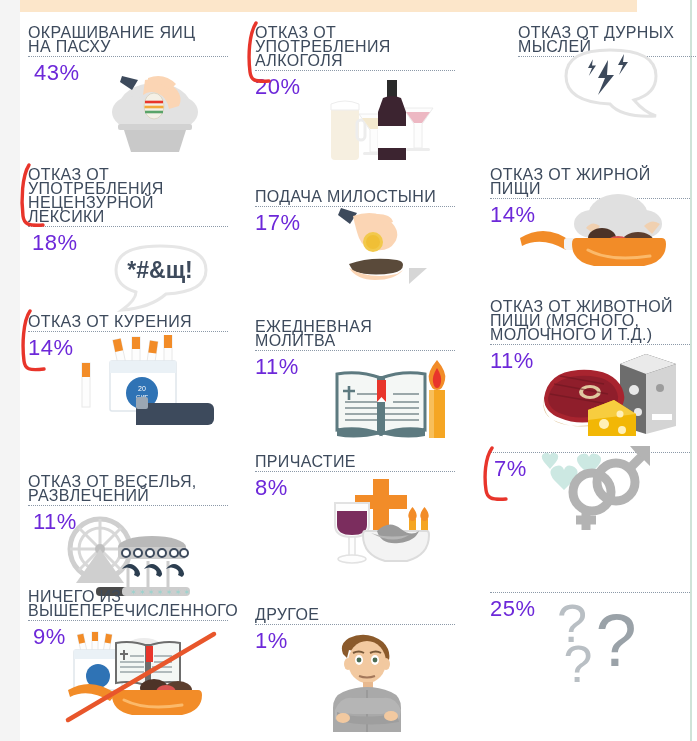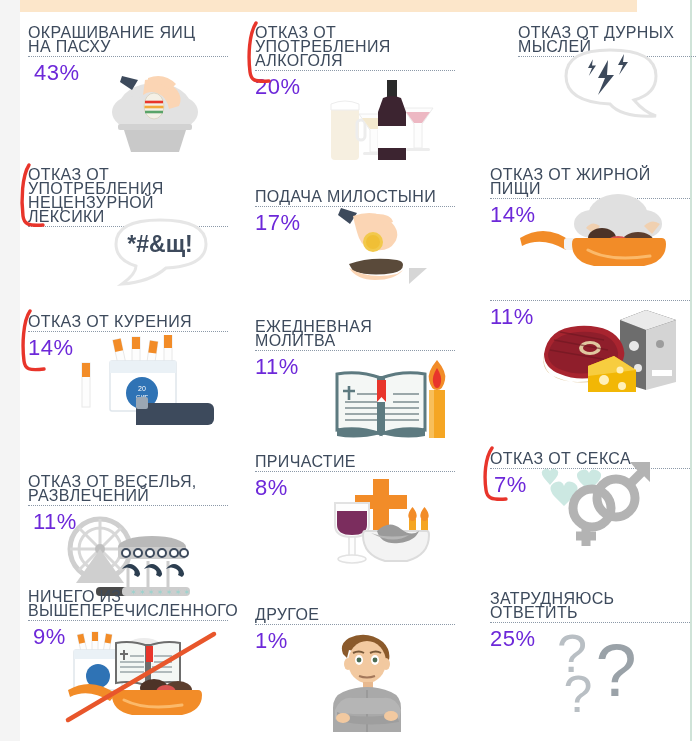--- a/index.html
+++ b/index.html
@@ -161,20 +161,21 @@
       </div>
     </div>
 
     <div class="cell col0" style="top:156px;">
       <svg class="bracket" viewBox="0 0 34 74">
         <path d="M17 3 C10 14, 9 38, 11 54 C12 62, 16 64, 31 63" fill="none" stroke="#e8352b" stroke-width="3.4" stroke-linecap="round"></path>
       </svg>
       <div class="title">ОТКАЗ ОТ УПОТРЕБЛЕНИЯ
 НЕЦЕНЗУРНОЙ ЛЕКСИКИ</div>
       <div class="rule"></div>
+      <div class="pct" style="padding-left:4px;">18%</div>
       <div class="art">
         <svg width="150" height="94" viewBox="0 0 150 94" style="left:54px;top:-2px;">
           <path d="M34 34 q0 -24 44 -24 q46 0 46 24 q0 22 -40 24 q-16 14 -44 16 q14 -10 14 -18 q-20 -6 -20 -22 z" fill="#ffffff" stroke="#e6e6e6" stroke-width="3"></path>
           <text x="78" y="42" font-family="Liberation Sans, sans-serif" font-size="23" font-weight="bold" fill="#3d4a5c" text-anchor="middle">*#&amp;щ!</text>
         </svg>
       </div>
     </div>
 
     <div class="cell col1" style="top:178px;">
       <div class="title">ПОДАЧА МИЛОСТЫНИ</div>
@@ -268,20 +269,23 @@
           <path d="M76 46 l4.5 -5 l4.5 5 z" fill="#ffffff"></path>
           <rect x="128" y="34" width="16" height="48" fill="#f5a623"></rect>
           <rect x="128" y="34" width="5" height="48" fill="#f8bf5a"></rect>
           <path d="M136 4 q10 12 8 20 q-2 10 -8 10 q-6 0 -8 -10 q-2 -8 8 -20 z" fill="#f28c28"></path>
           <path d="M136 12 q5 8 4 14 q-1 6 -4 6 q-3 0 -4 -6 q-1 -6 4 -14 z" fill="#e8352b"></path>
         </svg>
       </div>
     </div>
 
     <div class="cell col2" style="top:288px;">
+      <div class="title">ОТКАЗ ОТ ЖИВОТНОЙ
+ПИЩИ (МЯСНОГО,
+МОЛОЧНОГО И Т.Д.)</div>
       <div class="rule"></div>
       <div class="pct">11%</div>
       <div class="art">
         <svg width="160" height="96" viewBox="0 0 160 96" style="left:34px;top:-8px;">
           <path d="M96 16 l26 -10 l30 10 v62 h-30 l-26 -8 z" fill="#4a4a4a"></path>
           <path d="M96 16 l26 10 v60 l-26 -8 z" fill="#6d6d6d"></path>
           <path d="M122 26 l30 -10 v62 l-30 8 z" fill="#d4d4d4"></path>
           <path d="M96 16 l26 -10 l30 10 l-30 10 z" fill="#eaeaea"></path>
           <circle cx="110" cy="42" r="5" fill="#e8e8e8"></circle>
           <circle cx="136" cy="40" r="4" fill="#9c9c9c"></circle>
@@ -365,21 +369,20 @@
           <path d="M64 56 q12 -12 24 -2 q10 8 18 2 q-4 10 -20 12 q-18 2 -22 -12 z" fill="#9a9a9a"></path>
           <path d="M58 58 q16 6 38 2 q-16 10 -38 -2 z" fill="#b6b6b6"></path>
         </svg>
       </div>
     </div>
 
     <div class="cell col2" style="top:440px;">
       <svg class="bracket" viewBox="0 0 34 74">
         <path d="M18 2 C11 12, 10 30, 12 44 C13 52, 17 54, 32 53" fill="none" stroke="#e8352b" stroke-width="3.4" stroke-linecap="round"></path>
       </svg>
-      <div class="title">ОТКАЗ ОТ СЕКСА</div>
       <div class="rule"></div>
       <div class="pct" style="padding-left:4px;">7%</div>
       <div class="art">
         <svg width="140" height="92" viewBox="0 0 140 92" style="left:34px;top:-26px;">
           <g fill="#cce8e2">
             <path d="M30 42 q-8 -10 2 -14 q6 -2 8 4 q2 -6 8 -4 q10 4 2 14 l-10 10 z"></path>
             <path d="M56 28 q-7 -9 2 -12 q5 -2 7 3 q2 -5 7 -3 q9 3 2 12 l-9 9 z"></path>
             <path d="M20 24 q-5 -7 1 -9 q4 -1 5 2 q1 -3 5 -2 q6 2 1 9 l-6 7 z"></path>
           </g>
           <g stroke="#b3b3b3" stroke-width="9" fill="none">
@@ -455,22 +458,20 @@
           <path d="M54 58 v42" stroke="#9a9a9a" stroke-width="2"></path>
           <path d="M22 78 q6 -14 18 -12 l30 0 q12 -2 18 12 l-2 10 q-8 -8 -18 -6 h-28 q-10 -2 -18 6 z" fill="#b5b5b5"></path>
           <path d="M24 80 q18 8 60 2 l2 8 q-34 6 -62 -2 z" fill="#9e9e9e"></path>
           <ellipse cx="78" cy="84" rx="7" ry="5" fill="#f2c9a0"></ellipse>
           <ellipse cx="30" cy="86" rx="7" ry="5" fill="#f2c9a0"></ellipse>
         </svg>
       </div>
     </div>
 
     <div class="cell col2" style="top:580px;">
-      <div class="title">ЗАТРУДНЯЮСЬ
-ОТВЕТИТЬ</div>
       <div class="rule"></div>
       <div class="pct">25%</div>
       <div class="art">
         <svg width="120" height="100" viewBox="0 0 120 100" style="left:48px;top:-10px;">
           <text x="34" y="48" font-family="Liberation Sans, sans-serif" font-size="54" fill="#b9bfc4" text-anchor="middle">?</text>
           <text x="78" y="72" font-family="Liberation Sans, sans-serif" font-size="74" fill="#9aa2a8" text-anchor="middle">?</text>
           <text x="40" y="88" font-family="Liberation Sans, sans-serif" font-size="52" fill="#b9bfc4" text-anchor="middle">?</text>
         </svg>
       </div>
     </div>

